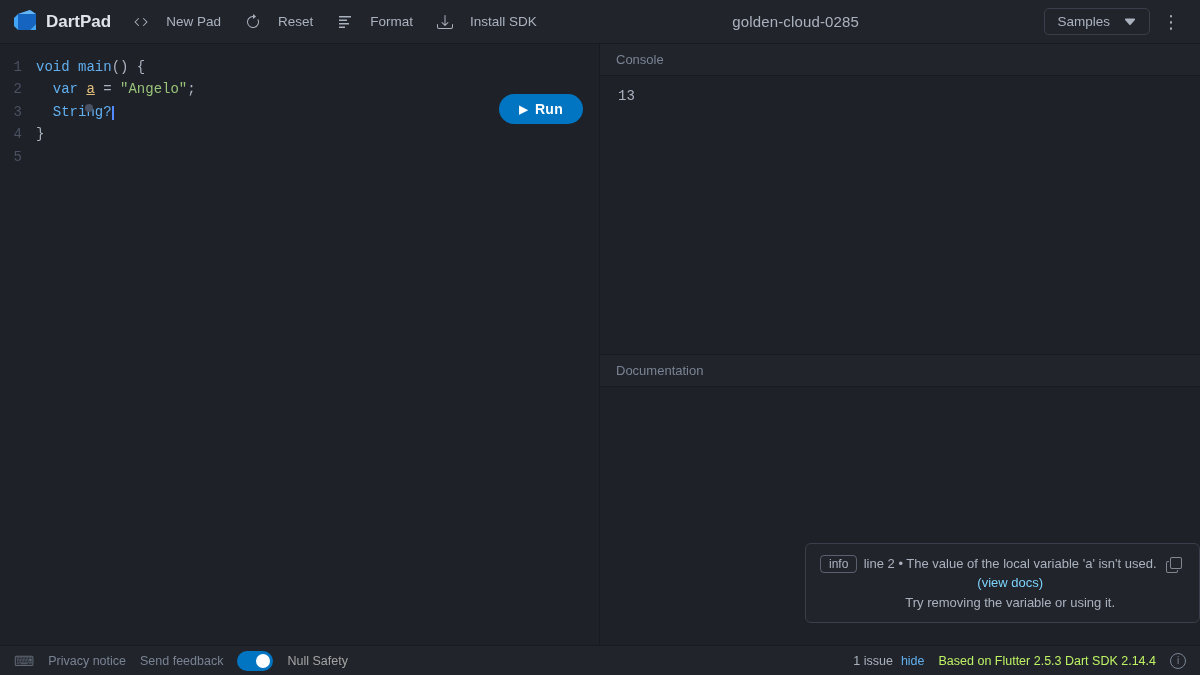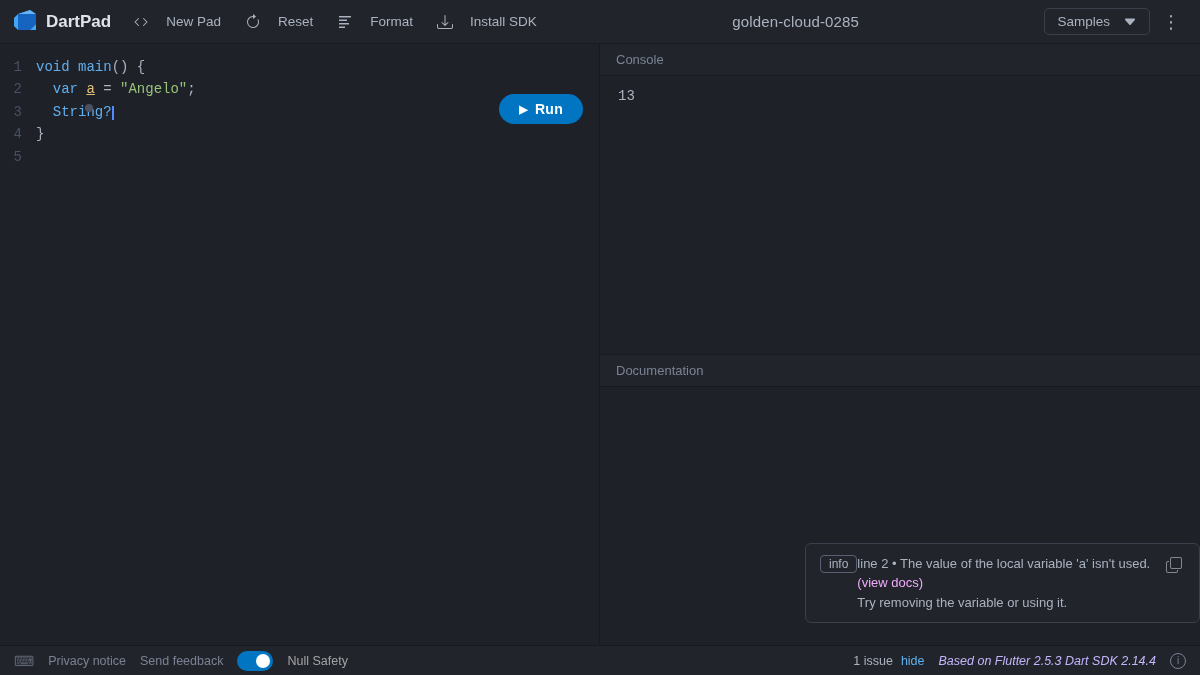--- a/index.html
+++ b/index.html
@@ -56,48 +56,48 @@
 
     .console-panel { flex: 1; display: flex; flex-direction: column; border-bottom: 1px solid #181a1f; min-height: 0; }
     .panel-header { padding: 8px 16px; font-size: 13px; color: #7a8394; background: #21252b; border-bottom: 1px solid #181a1f; }
     .console-output { flex: 1; padding: 12px 18px; font-family: 'Consolas', 'Courier New', monospace; font-size: 14px; color: #abb2bf; overflow: auto; }
 
     .doc-panel { height: 290px; flex-shrink: 0; display: flex; flex-direction: column; overflow: hidden; }
     .doc-content { flex: 1; padding: 12px 18px; overflow: auto; }
 
     
     .info-bar {
-      position: absolute; bottom: 22px; left: 805px; right: 0; background: #21252b; border: 1px solid #3a3f4b; border-radius: 6px; padding: 10px 14px; display: flex; gap: 0; align-items: flex-start;
+      position: absolute; bottom: 22px; left: 805px; right: 0; background: #21252b; border: 1px solid #3a3f4b; border-radius: 6px; padding: 10px 14px; display: flex; gap: 0; align-items: flex-start; text-align: center;
     }
     .info-badge {
       background: transparent; border: 1.5px solid #5a6070; color: #abb2bf; border-radius: 4px; padding: 1px 8px; font-size: 12px; font-weight: 500; flex-shrink: 0; margin-top: 1px;
     }
     .info-text { font-size: 13px; color: #abb2bf; line-height: 1.5; flex: 1; }
-    .info-link { color: #f0abfc; cursor: pointer; text-decoration: none; }
+    .info-link { color: #7dd3fc; cursor: pointer; text-decoration: none; }
     .copy-btn { cursor: pointer; padding: 3px; border-radius: 3px; flex-shrink: 0; opacity: 0.7; }
 
     
     .bottom-bar {
       height: 30px; background: #21252b; border-top: 1px solid #181a1f; display: flex; align-items: center; padding: 0 14px; gap: 14px; font-size: 12.5px; color: #7a8394; flex-shrink: 0;
     }
     .keyboard-icon { font-size: 14px; cursor: pointer; opacity: 0.7; }
     .bottom-link { color: #7a8394; cursor: pointer; }
     .toggle-switch { position: relative; display: inline-block; width: 36px; height: 20px; }
     .toggle-slider {
       position: absolute; cursor: pointer; top: 0; left: 0; right: 0; bottom: 0; background: #0175c2; border-radius: 20px; transition: 0.3s;
     }
     .toggle-slider:before {
       content: ''; position: absolute; height: 14px; width: 14px; left: 3px; bottom: 3px; background: white; border-radius: 50%; transition: 0.3s; transform: translateX(16px);
     }
     .null-safety-label { color: #a3a3a3; }
     .spacer-bottom { flex: 1; }
     .issue-area { display: flex; align-items: center; gap: 8px; }
     .issue-count { color: #abb2bf; }
     .hide-btn { color: #61afef; cursor: pointer; }
-    .flutter-info { color: #c4b5fd; font-style: italic; }
+    .flutter-info { color: #bef264; }
     .info-circle { width: 16px; height: 16px; border-radius: 50%; border: 1.5px solid #7a8394; display: flex; align-items: center; justify-content: center; font-size: 10px; color: #7a8394; cursor: pointer; flex-shrink: 0; }
   </style>
 </head>
 <body>
 
 <div class="topnav">
   <div class="logo-area">
 
     <svg class="logo-icon" viewBox="0 0 28 28" fill="none" xmlns="http://www.w3.org/2000/svg">
       <path d="M6 6 L6 22 L18 22 L24 16 L24 6 L18 2 L6 6Z" fill="#1565C0"></path>

